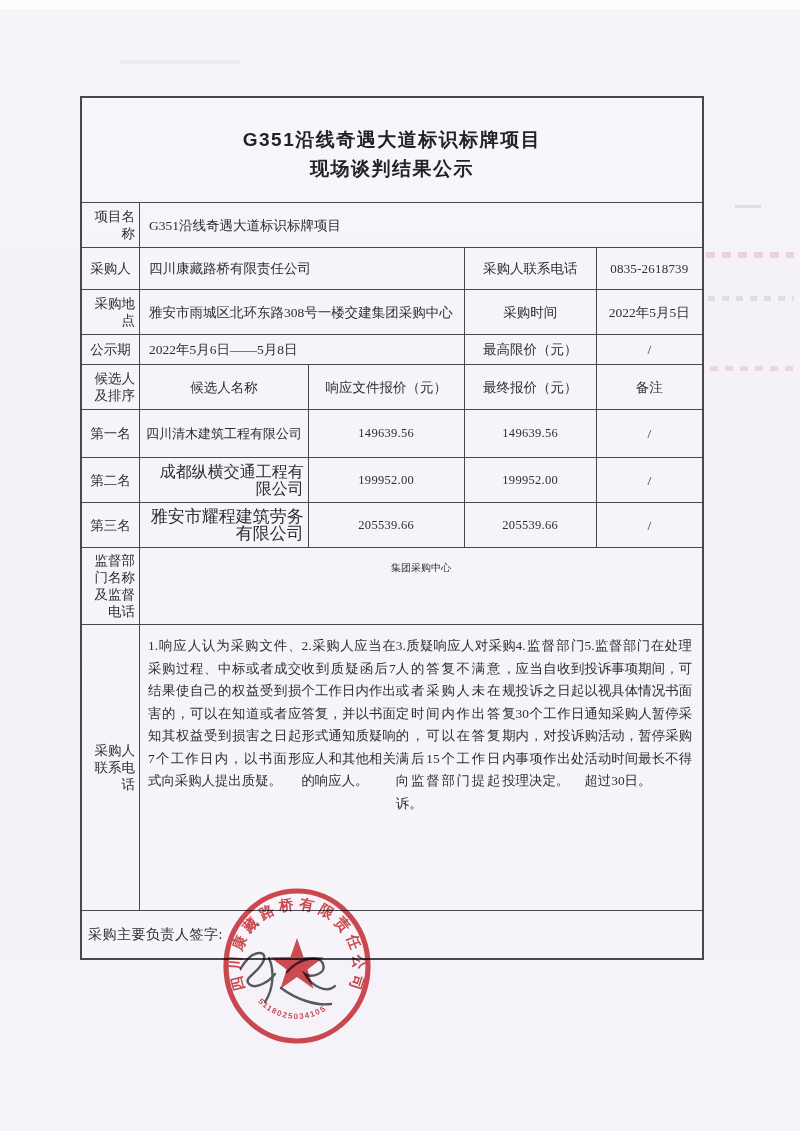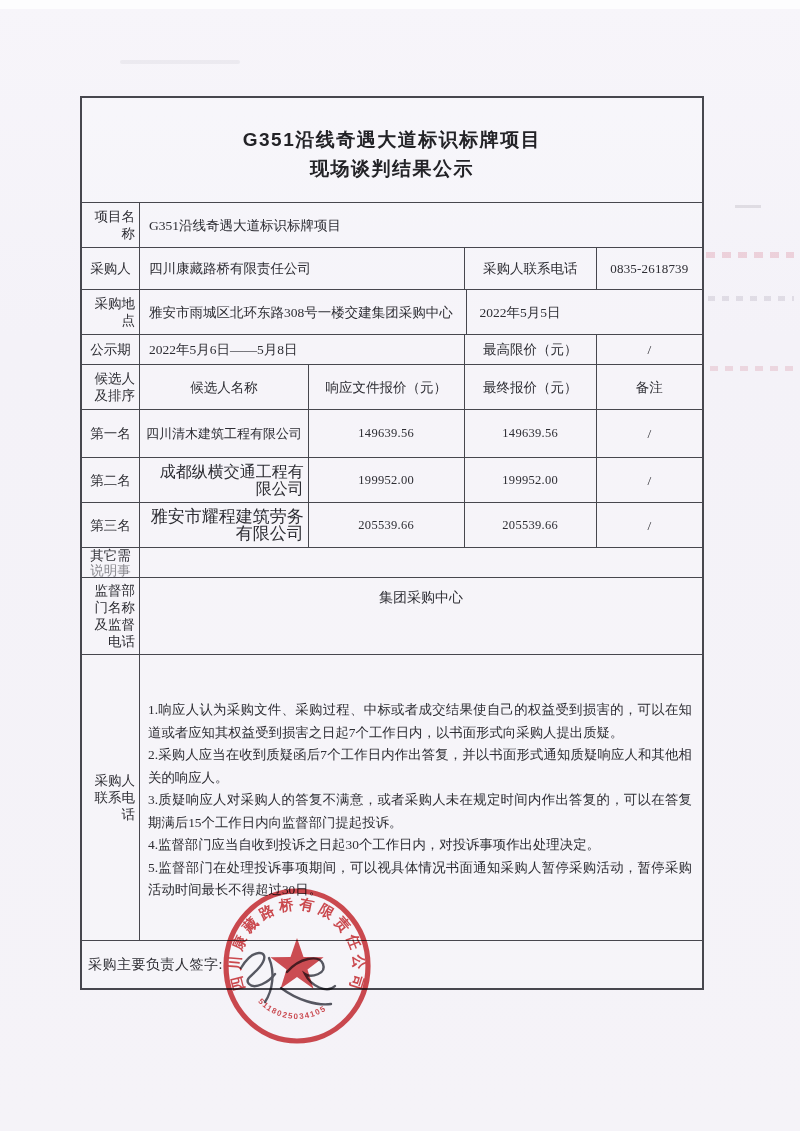--- a/index.html
+++ b/index.html
@@ -42,24 +42,24 @@
     display:flex;flex-direction:column;align-items:center;justify-content:center;padding-top:8px;}
   .title-line{
     font-family:"Liberation Sans","DejaVu Sans",sans-serif;
     font-weight:bold;font-size:19px;line-height:29px;letter-spacing:1.5px;color:#232327;
   }
   .num{font-size:12.5px;letter-spacing:.3px;}
   .phone{font-size:13px;letter-spacing:.2px;}
   .faded{opacity:.55;filter:blur(.3px);}
   .stack{flex:1;display:flex;flex-direction:column;}
   .stack .subrow{display:flex;align-items:center;justify-content:center;box-sizing:border-box;
-    border-bottom:1.6px solid #47474e;font-size:14px;}
+    border-bottom:1.6px solid #47474e;font-size:10px;}
   .stack .subrow:last-child{border-bottom:none;}
   .objection-text{
-    flex:1;display:flex;flex-direction:column;justify-content:center;
+    flex:1;display:flex;flex-direction:row;justify-content:flex-start;
     padding:10px 10px 4px 8px;font-size:13.4px;line-height:22.5px;text-align:left;
   }
   .objection-text div{text-align:justify;}
   .sign-row{height:47px;display:flex;align-items:center;padding-left:6px;box-sizing:border-box;}
   .sign-label{font-size:14px;letter-spacing:.5px;}
   .seal-svg{position:absolute;left:219px;top:886px;width:156px;height:162px;
     mix-blend-mode:multiply;opacity:.9;}
   .signature-svg{position:absolute;left:235px;top:938px;width:115px;height:78px;
     mix-blend-mode:multiply;}
 </style>
@@ -89,20 +89,21 @@
     <div class="row" style="height:42px">
       <div class="cell label-cell">采购人</div>
       <div class="cell left" style="width:327px">四川康藏路桥有限责任公司</div>
       <div class="cell" style="width:133px">采购人联系电话</div>
       <div class="cell phone" style="width:106px">0835-2618739</div>
     </div>
 
     <div class="row" style="height:45px">
       <div class="cell label-cell">采购地点</div>
       <div class="cell left" style="width:327px">雅安市雨城区北环东路308号一楼交建集团采购中心</div>
+      <div class="cell" style="width:133px">采购时间</div>
       <div class="cell" style="width:106px">2022年5月5日</div>
     </div>
 
     <div class="row" style="height:30px">
       <div class="cell label-cell">公示期</div>
       <div class="cell left" style="width:327px">2022年5月6日——5月8日</div>
       <div class="cell" style="width:133px">最高限价（元）</div>
       <div class="cell" style="width:106px">/</div>
     </div>
 
@@ -131,27 +132,20 @@
     </div>
 
     <div class="row" style="height:45px">
       <div class="cell label-cell">第三名</div>
       <div class="cell" style="width:170px;font-size:17px">雅安市耀程建筑劳务有限公司</div>
       <div class="cell num" style="width:157px">205539.66</div>
       <div class="cell num" style="width:133px">205539.66</div>
       <div class="cell" style="width:106px">/</div>
     </div>
 
-    <div class="row" style="height:30px">
-      <div class="cell label-cell" style="flex-direction:column;line-height:15px">
-        <span>其它需</span>
-        <span class="faded">说明事</span>
-      </div>
-      <div class="cell left" style="width:566px"></div>
-    </div>
 
     <div class="row" style="height:77px">
       <div class="cell label-cell">监督部门名称及监督电话</div>
       <div class="stack" style="width:566px">
         <div class="subrow" style="height:39px">集团采购中心</div>
       </div>
     </div>
 
     <div class="row" style="height:286px">
       <div class="cell label-cell">采购人联系电话</div>

